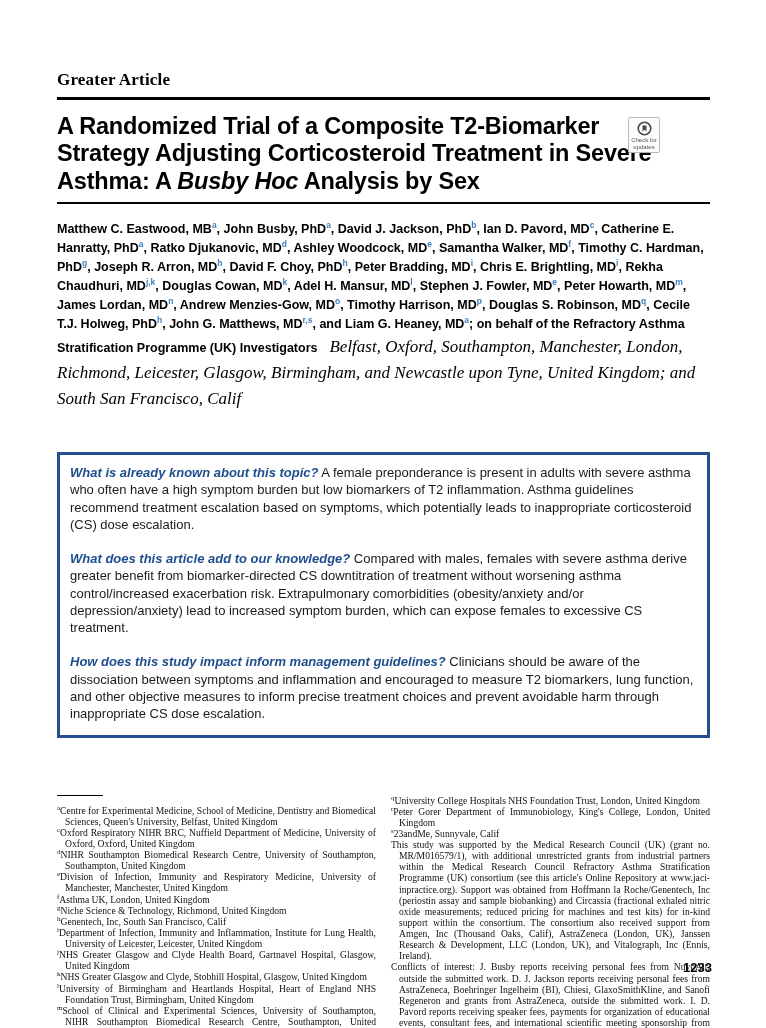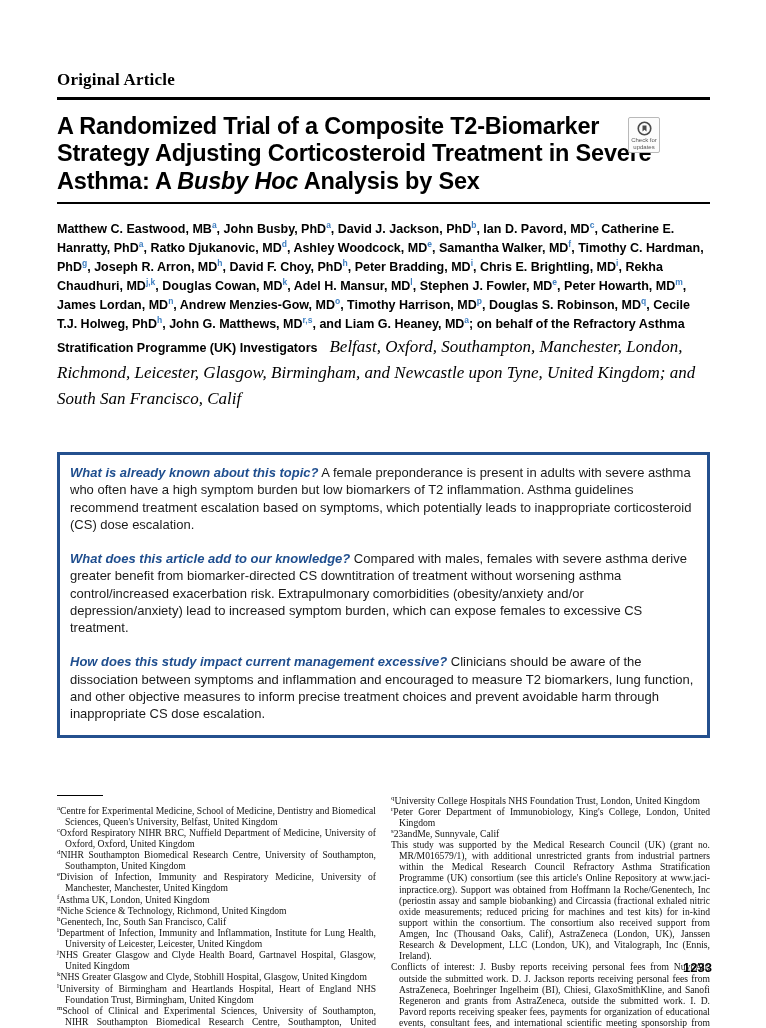--- a/index.html
+++ b/index.html
@@ -54,32 +54,32 @@
 
   .page-number{position:absolute;top:960px;right:54px;
     font-family:"Liberation Sans",sans-serif;font-weight:bold;font-size:13px;color:#000;}
 </style>
 </head>
 <body>
 
 <div class="page">
   <div class="content">
 
-    <div class="section-label">Original Article</div>
+    <div class="section-label">Greater Article</div>
     <div class="rule-thick"></div>
 
     <div class="title"><span>A Randomized Trial of a Composite T2-Biomarker Strategy Adjusting Corticosteroid Treatment in Severe Asthma: A </span><span class="it">Busby Hoc</span><span> Analysis by Sex</span></div>
     <div class="rule-thin"></div>
 
     <p class="author-block"><span><span>Matthew C. Eastwood, MB</span><sup class="sup">a</sup>, <span>John Busby, PhD</span><sup class="sup">a</sup>, <span>David J. Jackson, PhD</span><sup class="sup">b</sup>, <span>Ian D. Pavord, MD</span><sup class="sup">c</sup>, <span>Catherine E. Hanratty, PhD</span><sup class="sup">a</sup>, <span>Ratko Djukanovic, MD</span><sup class="sup">d</sup>, <span>Ashley Woodcock, MD</span><sup class="sup">e</sup>, <span>Samantha Walker, MD</span><sup class="sup">f</sup>, <span>Timothy C. Hardman, PhD</span><sup class="sup">g</sup>, <span>Joseph R. Arron, MD</span><sup class="sup">h</sup>, <span>David F. Choy, PhD</span><sup class="sup">h</sup>, <span>Peter Bradding, MD</span><sup class="sup">i</sup>, <span>Chris E. Brightling, MD</span><sup class="sup">i</sup>, <span>Rekha Chaudhuri, MD</span><sup class="sup">j,k</sup>, <span>Douglas Cowan, MD</span><sup class="sup">k</sup>, <span>Adel H. Mansur, MD</span><sup class="sup">l</sup>, <span>Stephen J. Fowler, MD</span><sup class="sup">e</sup>, <span>Peter Howarth, MD</span><sup class="sup">m</sup>, <span>James Lordan, MD</span><sup class="sup">n</sup>, <span>Andrew Menzies-Gow, MD</span><sup class="sup">o</sup>, <span>Timothy Harrison, MD</span><sup class="sup">p</sup>, <span>Douglas S. Robinson, MD</span><sup class="sup">q</sup>, <span>Cecile T.J. Holweg, PhD</span><sup class="sup">h</sup>, <span>John G. Matthews, MD</span><sup class="sup">r,s</sup>, <span>and Liam G. Heaney, MD</span><sup class="sup">a</sup>; </span><span>on behalf of the Refractory Asthma Stratification Programme (UK) Investigators</span><span class="locations">Belfast, Oxford, Southampton, Manchester, London, Richmond, Leicester, Glasgow, Birmingham, and Newcastle upon Tyne, United Kingdom; and South San Francisco, Calif</span></p>
 
     <div class="kp-box">
         <p><span class="kp-q">What is already known about this topic?</span> A female preponderance is present in adults with severe asthma who often have a high symptom burden but low biomarkers of T2 inflammation. Asthma guidelines recommend treatment escalation based on symptoms, which potentially leads to inappropriate corticosteroid (CS) dose escalation.</p>
         <p><span class="kp-q">What does this article add to our knowledge?</span> Compared with males, females with severe asthma derive greater benefit from biomarker-directed CS downtitration of treatment without worsening asthma control/increased exacerbation risk. Extrapulmonary comorbidities (obesity/anxiety and/or depression/anxiety) lead to increased symptom burden, which can expose females to excessive CS treatment.</p>
-        <p><span class="kp-q">How does this study impact current management excessive?</span> Clinicians should be aware of the dissociation between symptoms and inflammation and encouraged to measure T2 biomarkers, lung function, and other objective measures to inform precise treatment choices and prevent avoidable harm through inappropriate CS dose escalation.</p>
+        <p><span class="kp-q">How does this study impact inform management guidelines?</span> Clinicians should be aware of the dissociation between symptoms and inflammation and encouraged to measure T2 biomarkers, lung function, and other objective measures to inform precise treatment choices and prevent avoidable harm through inappropriate CS dose escalation.</p>
       </div>
 
     <div class="footnotes">
       <div class="fn-col">
         <div class="fn-rule"></div>
       <p class="fn"><sup>a</sup>Centre for Experimental Medicine, School of Medicine, Dentistry and Biomedical Sciences, Queen's University, Belfast, United Kingdom</p>
           <p class="fn"><sup>c</sup>Oxford Respiratory NIHR BRC, Nuffield Department of Medicine, University of Oxford, Oxford, United Kingdom</p>
           <p class="fn"><sup>d</sup>NIHR Southampton Biomedical Research Centre, University of Southampton, Southampton, United Kingdom</p>
           <p class="fn"><sup>e</sup>Division of Infection, Immunity and Respiratory Medicine, University of Manchester, Manchester, United Kingdom</p>
           <p class="fn"><sup>f</sup>Asthma UK, London, United Kingdom</p>

